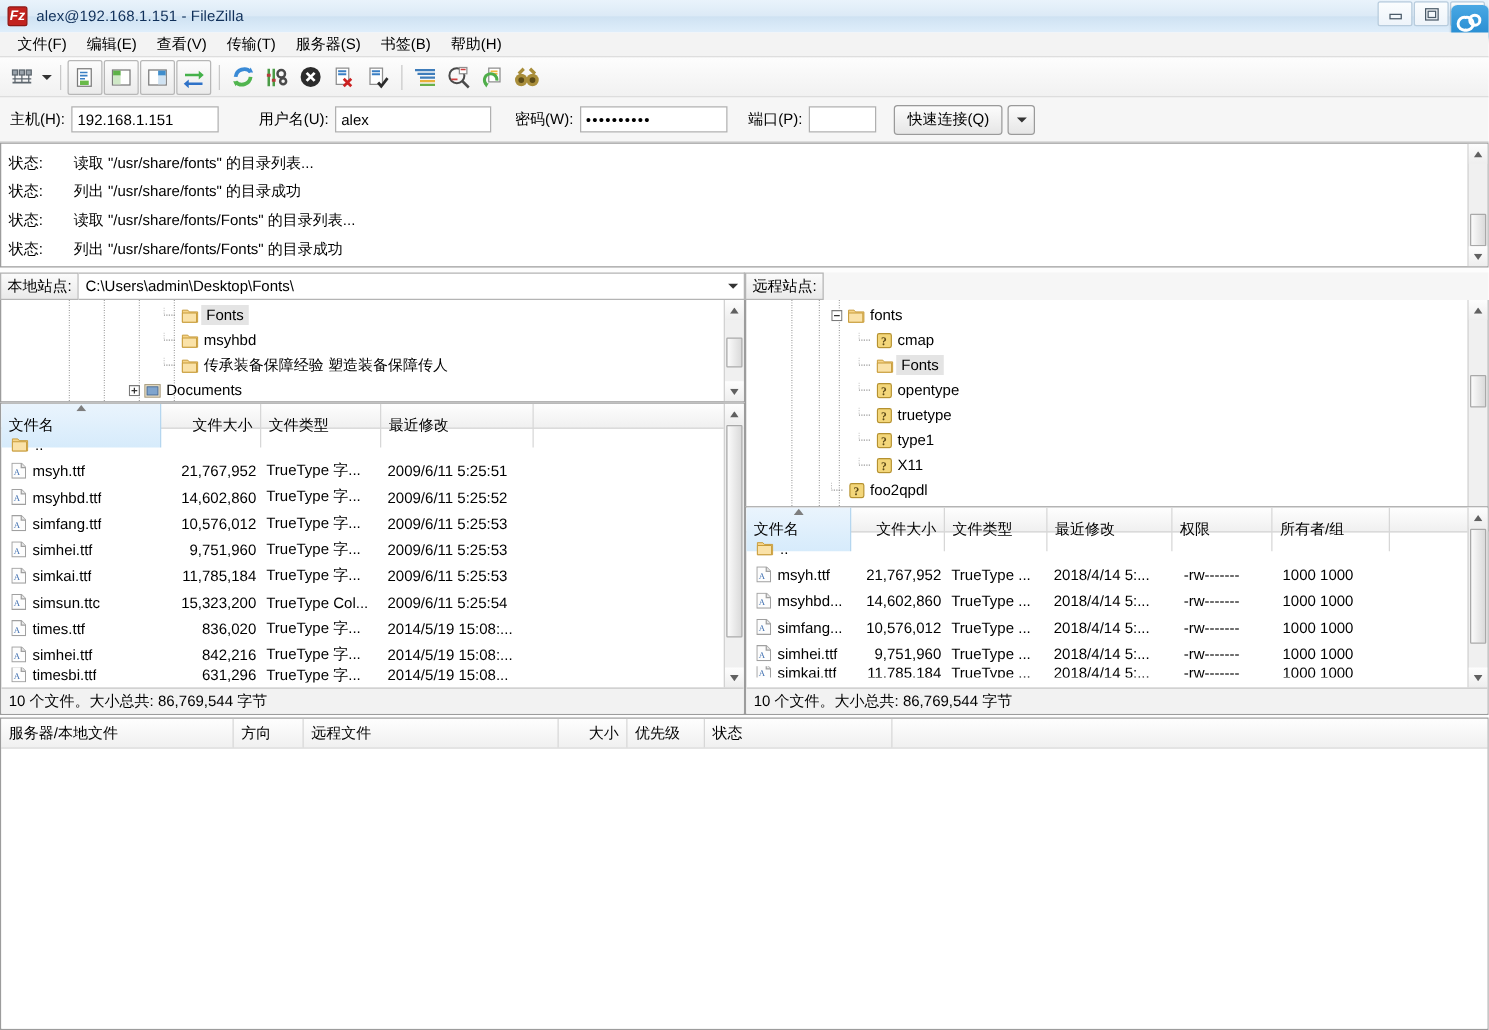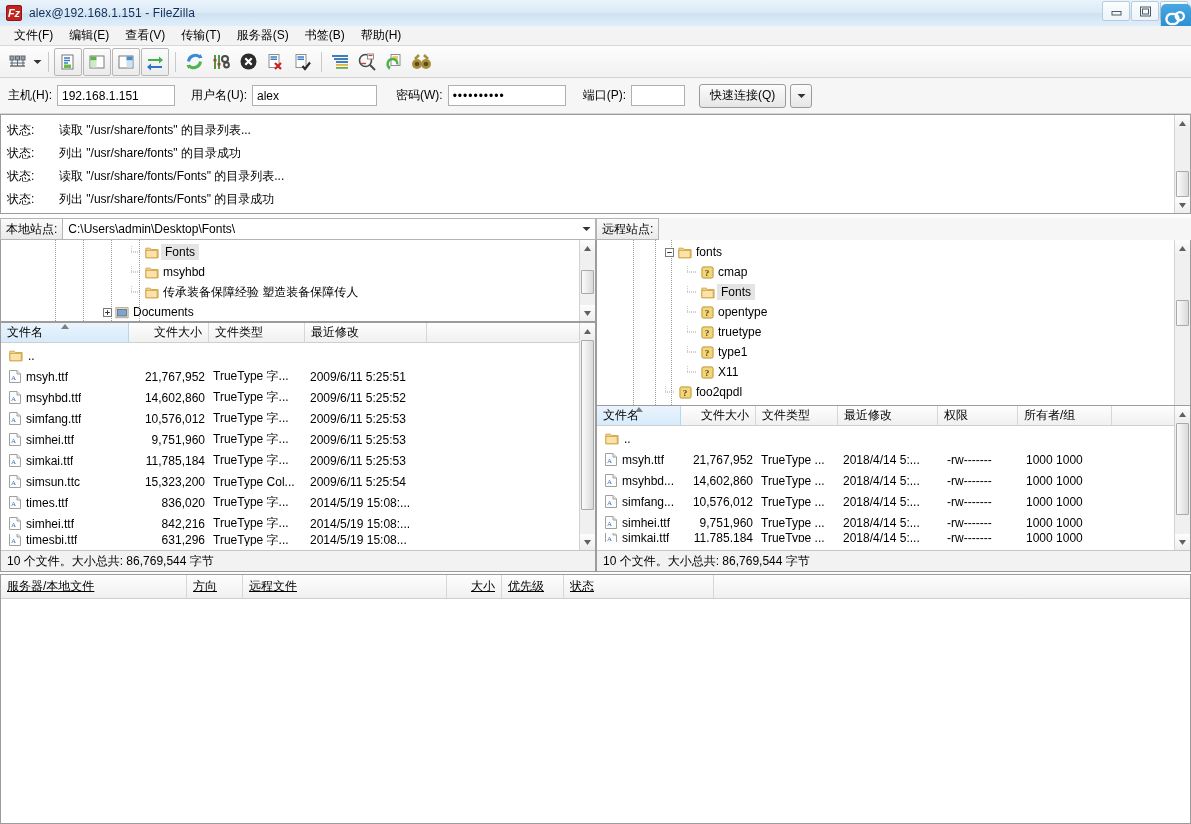--- a/index.html
+++ b/index.html
@@ -144,21 +144,21 @@
     background-size:1px 2px;}
 
   
   .flist{position:relative;border:1px solid #9c9c9c;background:#fff;overflow:hidden;box-sizing:border-box;}
   .fhead{
     position:absolute;left:0;top:0;right:0;height:20px;
     background:linear-gradient(to bottom,#fefefe,#f0f0f0);
     border-bottom:1px solid #cfcfcf;display:flex;box-sizing:border-box;
   }
   .hcell{
-    position:relative;display:flex;align-items:center;height:19px;
+    position:relative;display:flex;align-items:center;height:35px;
     border-right:1px solid #d7d7d7;box-sizing:border-box;font-size:12px;
     padding:0 6px;overflow:hidden;
   }
   .hcell.first{background:linear-gradient(to bottom,#eaf4fd,#d6ebfb);border-right:1px solid #b5d6ef;}
   .hcell.num{justify-content:flex-end;}
   .sortarrow{position:absolute;left:50%;top:1px;margin-left:-4px;}
   .frow{position:absolute;left:0;right:0;height:21px;display:flex;align-items:center;font-size:12px;white-space:nowrap;}
   .fcell{position:absolute;overflow:hidden;text-overflow:clip;white-space:nowrap;}
   .fcell.num{text-align:right;}
   .fstatus{
@@ -167,21 +167,21 @@
     display:flex;align-items:center;padding-left:6px;font-size:12px;box-sizing:border-box;
   }
 
   
   .queue{
     position:absolute;left:0;width:1191px;
     border:1px solid #9c9c9c;background:#fff;box-sizing:border-box;overflow:hidden;
   }
   .qhead{
     height:24px;display:flex;background:linear-gradient(to bottom,#fefefe,#f0f0f0);
-    border-bottom:1px solid #cfcfcf;box-sizing:border-box;text-decoration:underline;
+    border-bottom:1px solid #cfcfcf;box-sizing:border-box;
   }
   .qcell{
     display:flex;align-items:center;height:23px;
     border-right:1px solid #d7d7d7;box-sizing:border-box;font-size:12px;padding:0 6px;
   }
   .qcell.num{justify-content:flex-end;}
 
   .folder{flex:none;}
 </style>
 </head>
@@ -349,21 +349,21 @@
         <circle cx="6" cy="12" r="2.3" fill="#5d4c18"></circle>
         <circle cx="15" cy="12" r="2.3" fill="#5d4c18"></circle>
         <path d="M4,7 L8,3 M17,7 L13,3" stroke="#a98e3b" stroke-width="2.6"></path>
       </svg>
     </div>
   </div>
 
   <div class="qbar">
     <span class="qlabel">主机(H):</span>
     <input class="qinput" style="width: 118px;" value="192.168.1.151">
-    <span class="qlabel" style="margin-left:16px">用户名(U):</span>
+    <span class="qlabel" style="margin-left:32px">用户名(U):</span>
     <input class="qinput" style="width: 125px;" value="alex">
     <span class="qlabel" style="margin-left:19px">密码(W):</span>
     <input class="qinput" style="width: 118px; letter-spacing: 1px;" value="••••••••••">
     <span class="qlabel" style="margin-left:17px">端口(P):</span>
     <input class="qinput" style="width: 54px;" value="">
     <button class="qbtn">快速连接(Q)</button>
     <div class="qdrop">
       <svg width="9" height="6" viewBox="0 0 9 6">
           <path d="M0.5,1 L4.5,5 L8.5,1 Z" fill="#333"></path>
         </svg>

